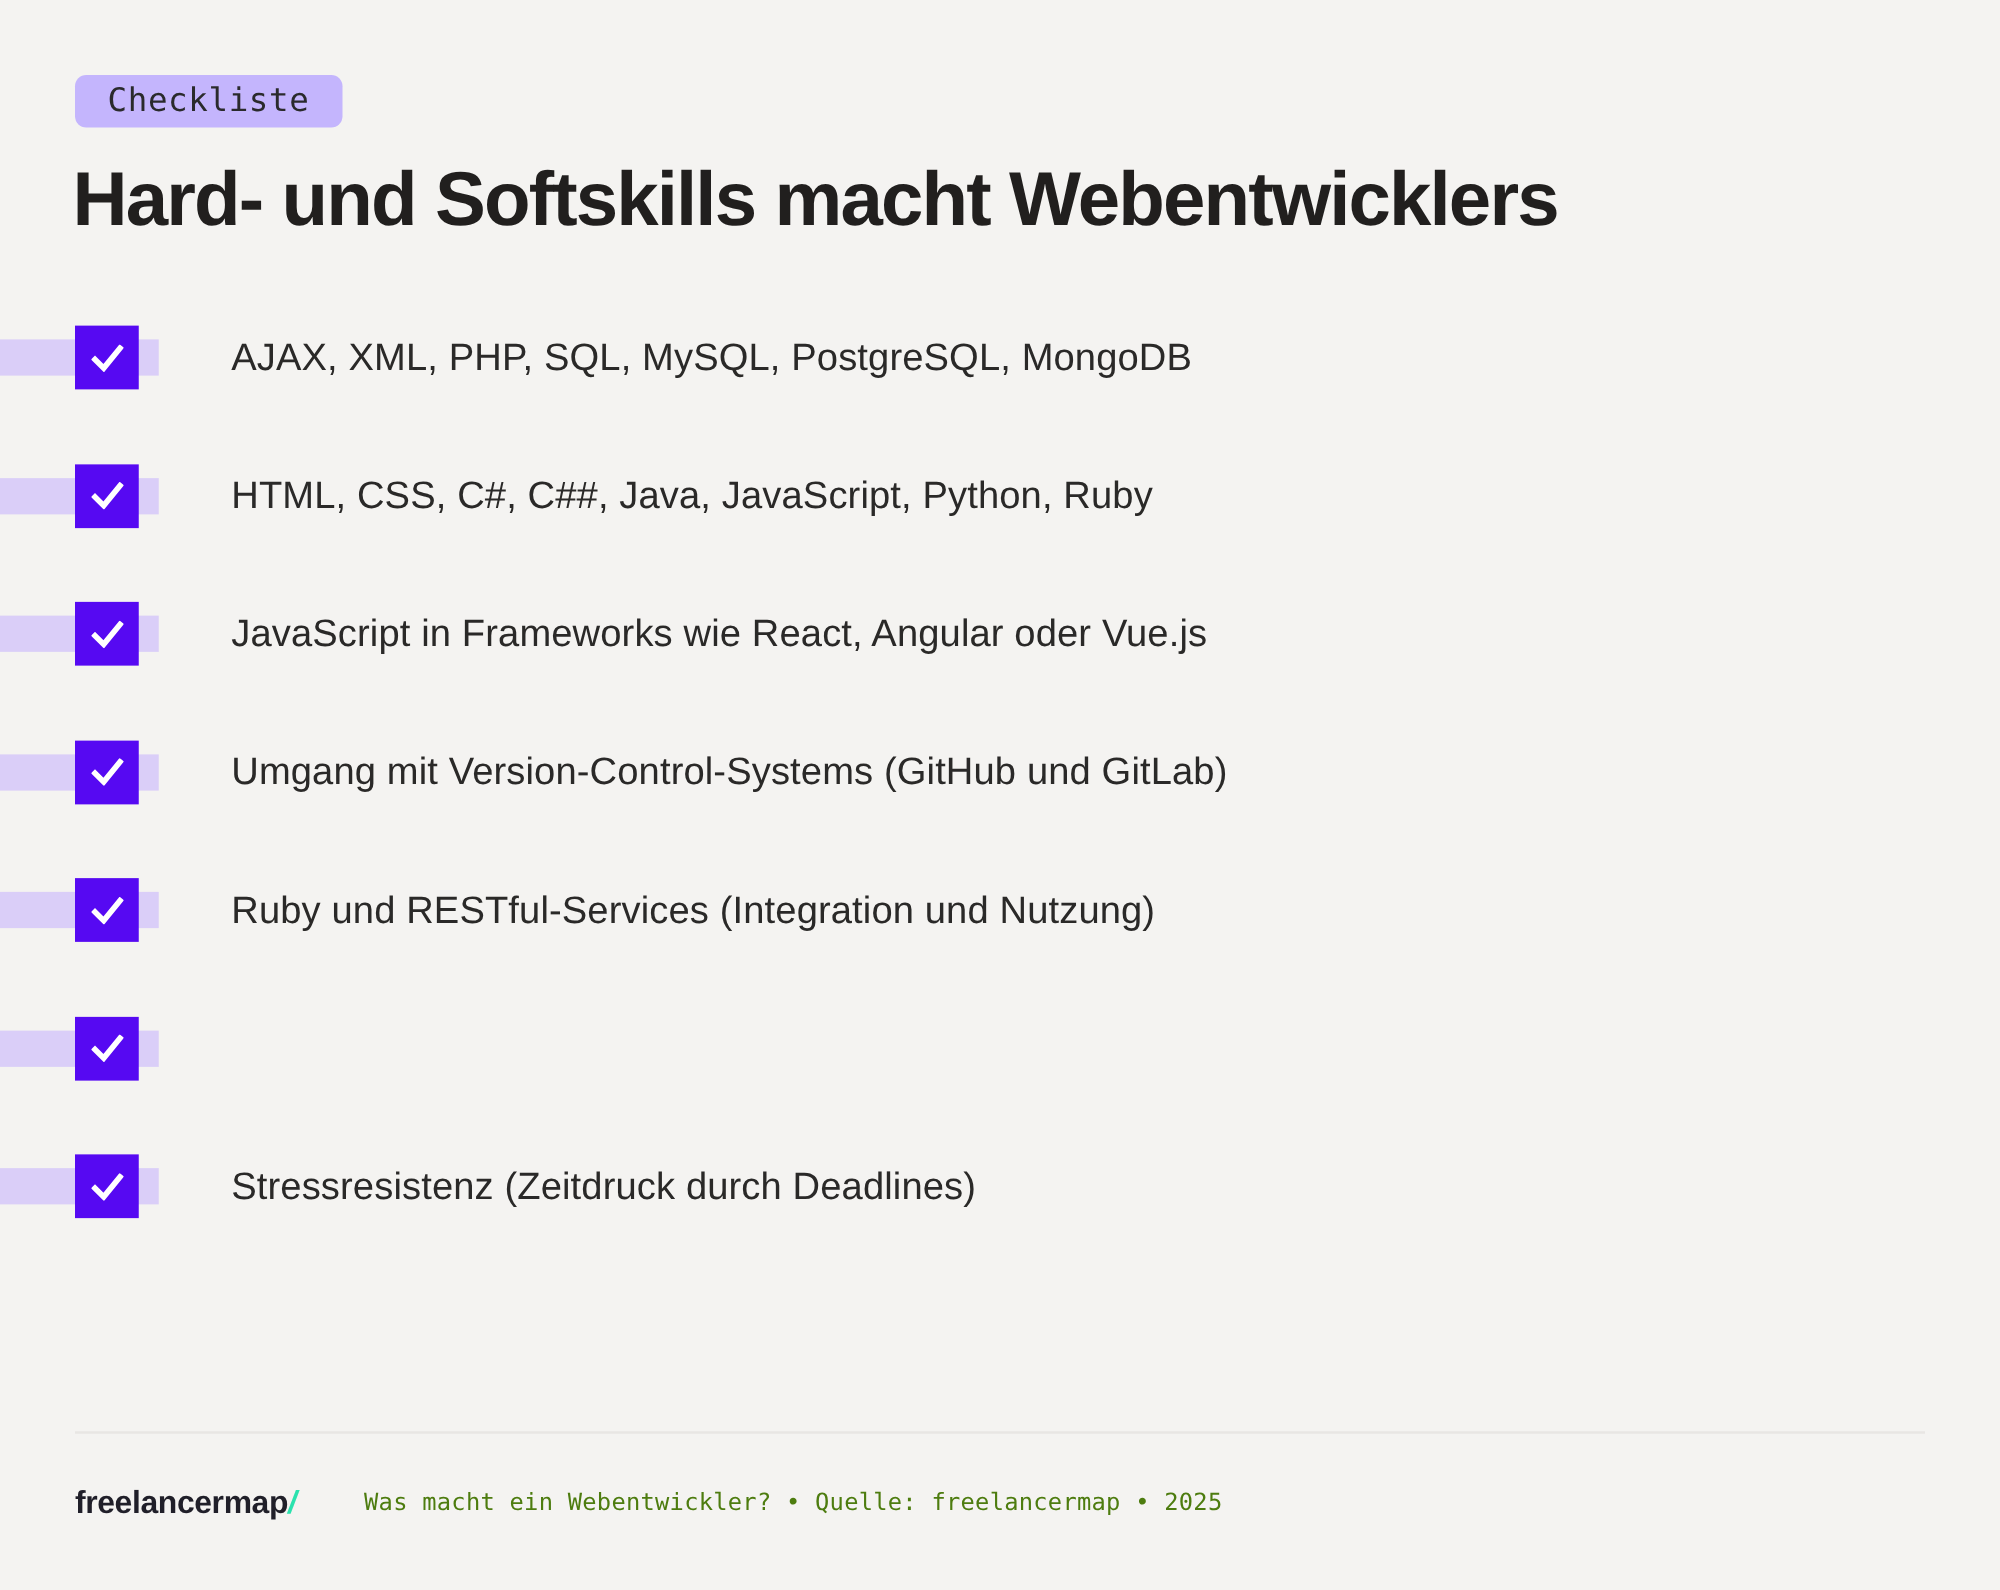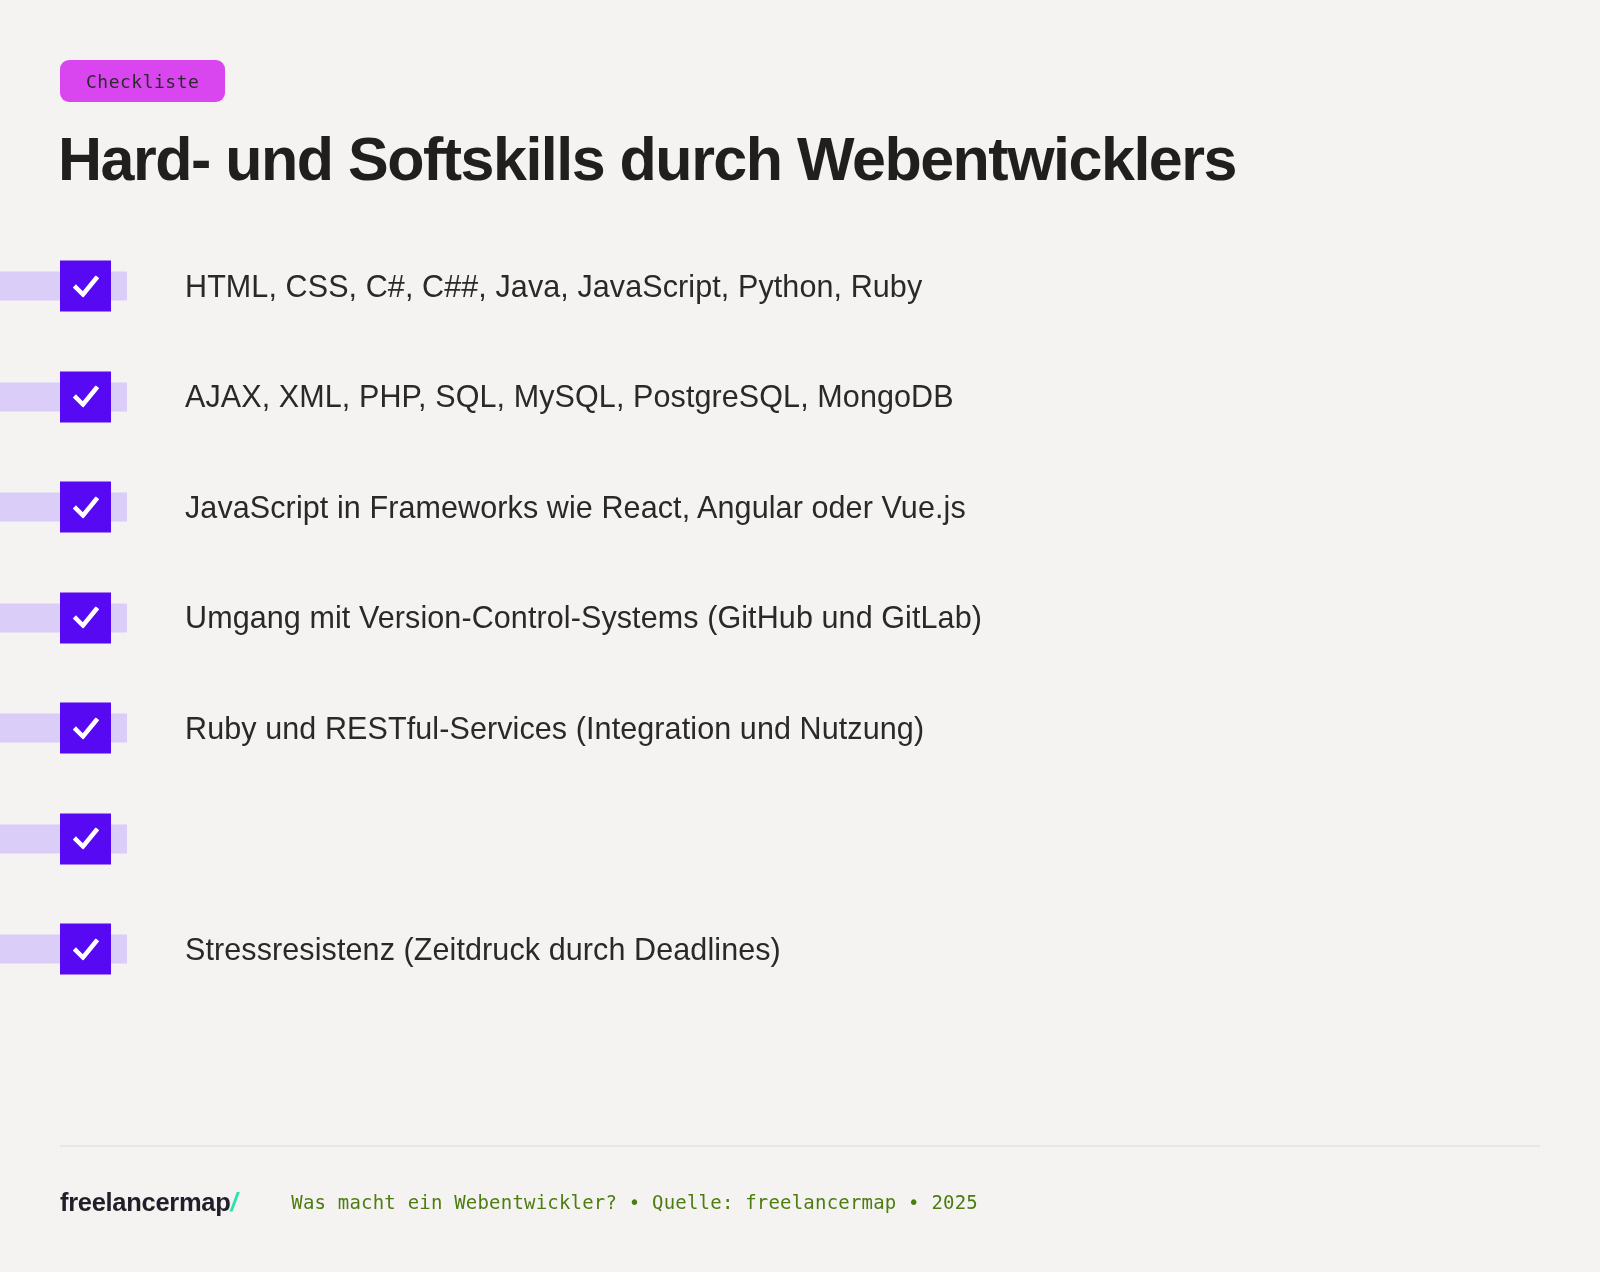--- a/index.html
+++ b/index.html
@@ -9,27 +9,27 @@
     background: #f4f3f1;
     font-family: "Liberation Sans", sans-serif;
     overflow: hidden;
   }
 
   
   .badge {
     position: absolute;
     left: 60px; top: 60px;
     height: 42px;
-    background: #d946ef;
+    background: #c4b5fd;
     border-radius: 9px;
     display: inline-flex;
     align-items: center;
     padding: 0 26px;
     font-family: "DejaVu Sans Mono", monospace;
-    font-size: 18px;
+    font-size: 26px;
     color: #2a2a2c;
     letter-spacing: 0.5px;
   }
 
   
   .title {
     position: absolute;
     left: 58px; top: 124px;
     width: 1480px;
     font-size: 61px;
@@ -121,46 +121,46 @@
     white-space: nowrap;
   }
 </style>
 </head>
 <body>
 
 <div class="badge">
   <span>Checkliste</span>
 </div>
 
-<h1 class="title">Hard- und Softskills durch Webentwicklers</h1>
+<h1 class="title">Hard- und Softskills macht Webentwicklers</h1>
 
 <div class="checklist">
 
   <div class="row">
     <span class="hl-bar"></span>
     <span class="checkbox">
       <span>
           <svg width="26" height="22" viewBox="0 0 26 22">
             <path d="M3 12 L10 19 L23 3" fill="none" stroke="#ffffff" stroke-width="4.5" stroke-linecap="square"></path>
           </svg>
         </span>
     </span>
+    <span class="item-label">AJAX, XML, PHP, SQL, MySQL, PostgreSQL, MongoDB</span>
+  </div>
+
+  <div class="row">
+    <span class="hl-bar"></span>
+    <span class="checkbox">
+      <span>
+          <svg width="26" height="22" viewBox="0 0 26 22">
+            <path d="M3 12 L10 19 L23 3" fill="none" stroke="#ffffff" stroke-width="4.5" stroke-linecap="square"></path>
+          </svg>
+        </span>
+    </span>
     <span class="item-label">HTML, CSS, C#, C##, Java, JavaScript, Python, Ruby</span>
-  </div>
-
-  <div class="row">
-    <span class="hl-bar"></span>
-    <span class="checkbox">
-      <span>
-          <svg width="26" height="22" viewBox="0 0 26 22">
-            <path d="M3 12 L10 19 L23 3" fill="none" stroke="#ffffff" stroke-width="4.5" stroke-linecap="square"></path>
-          </svg>
-        </span>
-    </span>
-    <span class="item-label">AJAX, XML, PHP, SQL, MySQL, PostgreSQL, MongoDB</span>
   </div>
 
   <div class="row">
     <span class="hl-bar"></span>
     <span class="checkbox">
       <span>
           <svg width="26" height="22" viewBox="0 0 26 22">
             <path d="M3 12 L10 19 L23 3" fill="none" stroke="#ffffff" stroke-width="4.5" stroke-linecap="square"></path>
           </svg>
         </span>

